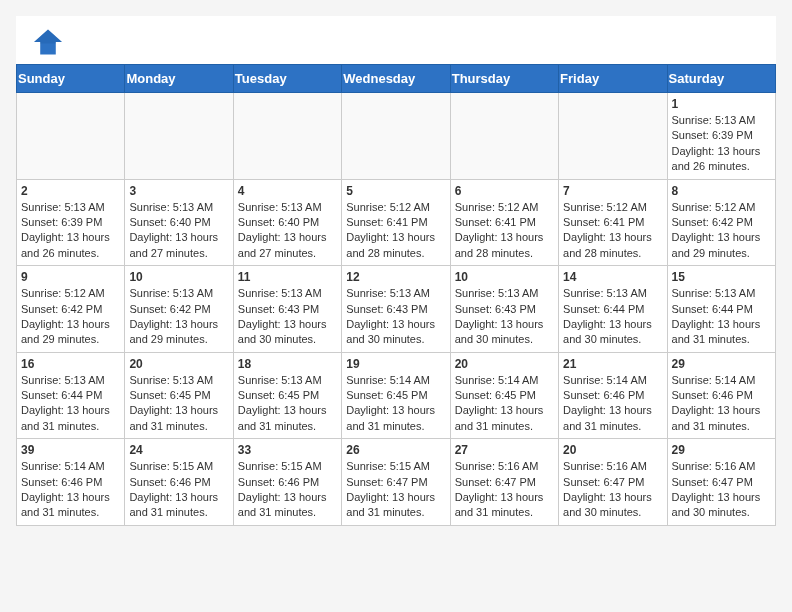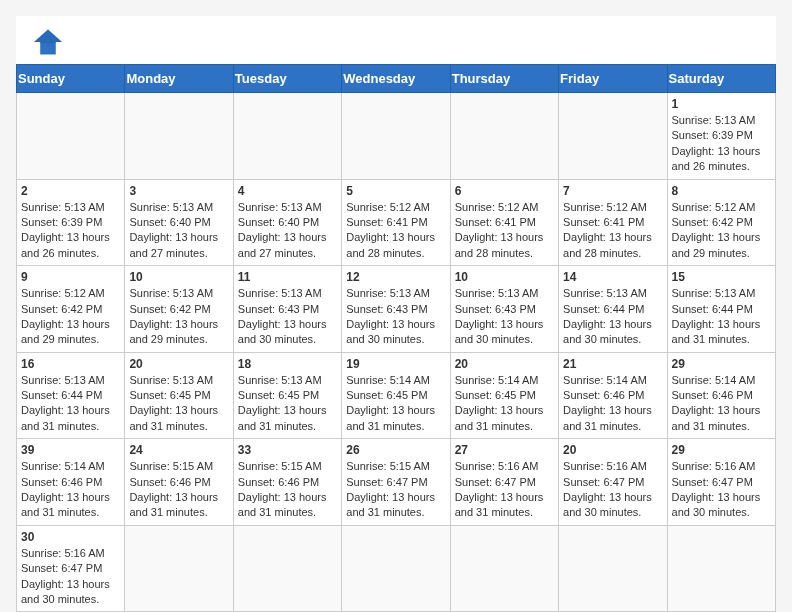--- a/index.html
+++ b/index.html
@@ -340,30 +340,15 @@
 and 30 minutes.</div>
           </td>
           <td>
             <span class="day-number">29</span>
             <div class="day-info" style="white-space: pre-line;">Sunrise: 5:16 AM
 Sunset: 6:47 PM
 Daylight: 13 hours
 and 30 minutes.</div>
           </td>
         </tr>
-        <tr class="last-row">
-          <td>
-            <span class="day-number">30</span>
-            <div class="day-info" style="white-space: pre-line;">Sunrise: 5:16 AM
-Sunset: 6:47 PM
-Daylight: 13 hours
-and 30 minutes.</div>
-          </td>
-          <td class="empty"></td>
-          <td class="empty"></td>
-          <td class="empty"></td>
-          <td class="empty"></td>
-          <td class="empty"></td>
-          <td class="empty"></td>
-        </tr>
       </tbody>
   </table>
 </div>
 
 </body></html>

